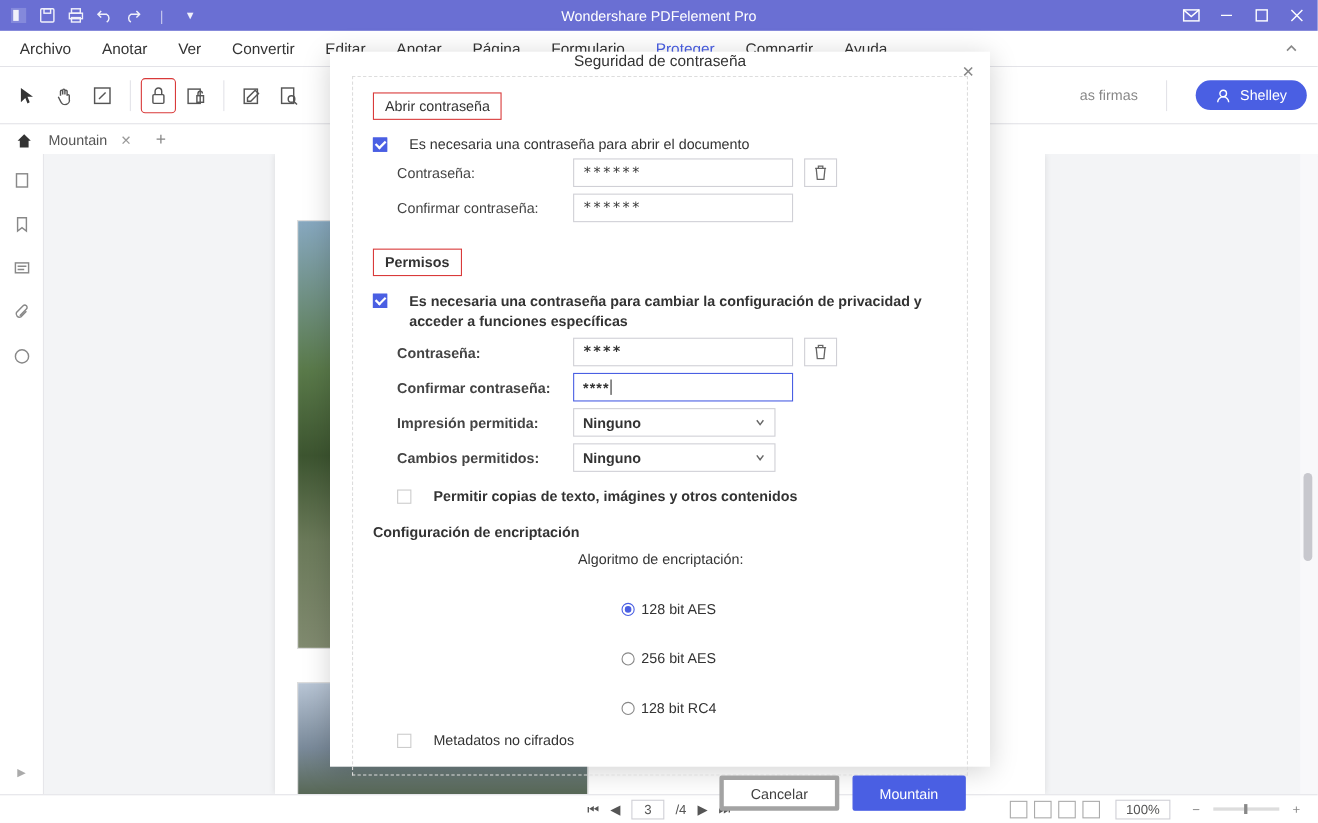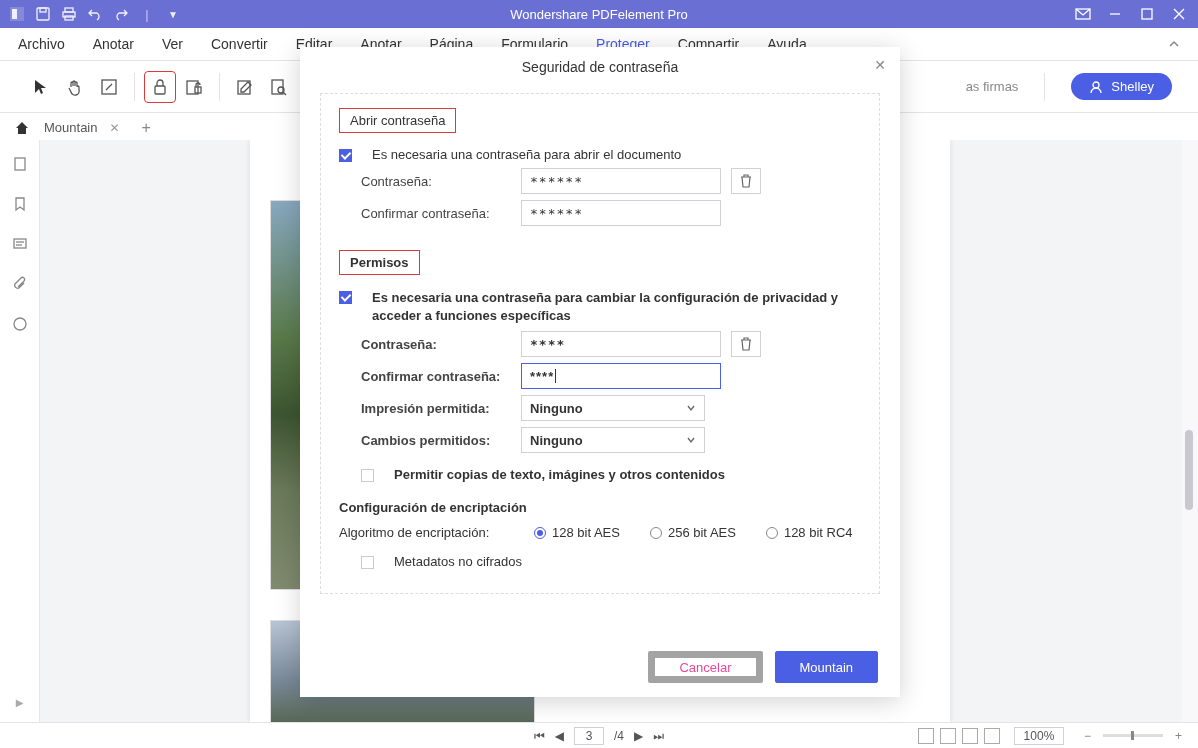--- a/index.html
+++ b/index.html
@@ -13,21 +13,21 @@
 .titlebar .win-ctrl { margin-left: auto; display: flex; align-items: center; gap: 14px; padding-right: 10px; }
 .titlebar .win-ctrl span { width: 18px; height: 18px; display: inline-flex; align-items: center; justify-content: center; }
 
 
 .menubar { height: 30px; display: flex; align-items: center; padding: 16px 18px; gap: 28px; border-bottom: 1px solid #e3e3e8; background: #fff; }
 .menubar .menu-item { font-size: 14px; color: #333; cursor: pointer; }
 .menubar .menu-item.active { color: #4a5fe3; }
 .menubar .chev { margin-left: auto; color: #888; }
 
 
-.toolbar { height: 52px; display: flex; align-items: center; padding: 0 26px; gap: 4px; border-bottom: 1px solid #e3e3e8; background: #fff; position: relative; }
+.toolbar { height: 52px; display: flex; align-items: center; padding: 0 10px; gap: 4px; border-bottom: 1px solid #e3e3e8; background: #fff; position: relative; }
 .tool-btn { width: 30px; height: 30px; display: inline-flex; align-items: center; justify-content: center; color: #555; border-radius: 3px; }
 .tool-sep { width: 1px; height: 28px; background: #e3e3e8; margin: 0 6px; }
 .tool-btn.highlight { outline: 1.5px solid #d93a3a; }
 .toolbar .right-group { margin-left: auto; display: flex; align-items: center; gap: 20px; }
 .signatures-txt { color: #888; font-size: 13px; }
 .user-pill { background: #4a5fe3; color: #fff; border-radius: 16px; padding: 6px 18px; display: inline-flex; align-items: center; gap: 8px; font-size: 13px; }
 
 
 .doctabs { height: 30px; display: flex; align-items: center; padding: 0 10px; border-bottom: 1px solid #e3e3e8; background: #fff; }
 .home-ico { width: 24px; display: inline-flex; justify-content: center; color: #333; }
@@ -63,29 +63,29 @@
 .chk.empty { background: #fff; border-color: #ccc; }
 .chk.empty::after { display: none; }
 .form-row { display: flex; align-items: center; margin: 6px 0 6px 22px; }
 .form-row .lbl { width: 160px; font-size: 13px; color: #444; }
 .form-row .inp { width: 200px; height: 26px; border: 1px solid #d0d0d6; padding: 0 8px; font-size: 13px; letter-spacing: 1px; font-family: monospace; display: flex; align-items: center; }
 .form-row .inp.focus { border: 1.5px solid #4a5fe3; }
 .form-row .sel { width: 184px; height: 26px; border: 1px solid #d0d0d6; padding: 0 8px; font-size: 13px; display: flex; align-items: center; justify-content: space-between; }
 .trash-btn { width: 30px; height: 26px; border: 1px solid #d0d0d6; margin-left: 10px; display: inline-flex; align-items: center; justify-content: center; color: #666; }
 .sub-sect { margin-top: 24px; font-weight: bold; }
 .enc-title { font-weight: 600; font-size: 13px; margin: 18px 0 10px 0; }
-.radio-row { display: flex; align-items: center; gap: 30px; margin-left: 0; font-size: 13px; }
+.radio-row { display: flex; align-items: center; gap: 30px; margin-left: 16px; font-size: 13px; flex-direction: column; }
 .radio-row .lbl-algo { width: 165px; }
 .radio { width: 12px; height: 12px; border: 1px solid #888; border-radius: 50%; display: inline-flex; align-items: center; justify-content: center; margin-right: 6px; }
 .radio.sel { border-color: #4a5fe3; }
 .radio.sel::after { content: ""; width: 6px; height: 6px; background: #4a5fe3; border-radius: 50%; }
 .radio-opt { display: inline-flex; align-items: center; }
 .dlg-foot { height: 60px; display: flex; align-items: center; justify-content: flex-end; gap: 12px; padding: 0 22px; }
 .btn { height: 32px; padding: 0 24px; border-radius: 2px; font-size: 13px; display: inline-flex; align-items: center; justify-content: center; cursor: pointer; }
-.btn.cancel { background: #fff; border: 7px solid #a3a3a3; color: #ec4899; }
+.btn.cancel { background: #fff; border: 4px solid #a3a3a3; color: #404040; }
 .btn.accept { background: #4a5fe3; color: #fff; border: 1px solid #4a5fe3; }
 
 
 .statusbar { position: absolute; left: 0; right: 0; bottom: 0; height: 26px; background: #fff; border-top: 1px solid #e3e3e8; display: flex; align-items: center; padding: 0 10px; font-size: 12px; color: #555; }
 .statusbar .pg-nav { position: absolute; left: 50%; transform: translateX(-50%); display: flex; align-items: center; gap: 10px; }
 .pg-box { border: 1px solid #d0d0d6; width: 30px; height: 18px; display: inline-flex; align-items: center; justify-content: center; }
 .statusbar .views { margin-left: auto; display: flex; align-items: center; gap: 6px; }
 .view-ico { width: 16px; height: 16px; border: 1px solid #aaa; }
 .zoom-box { border: 1px solid #d0d0d6; width: 50px; height: 18px; display: inline-flex; align-items: center; justify-content: center; margin: 0 8px; }
 .zoom-btn { color: #888; padding: 0 6px; }

